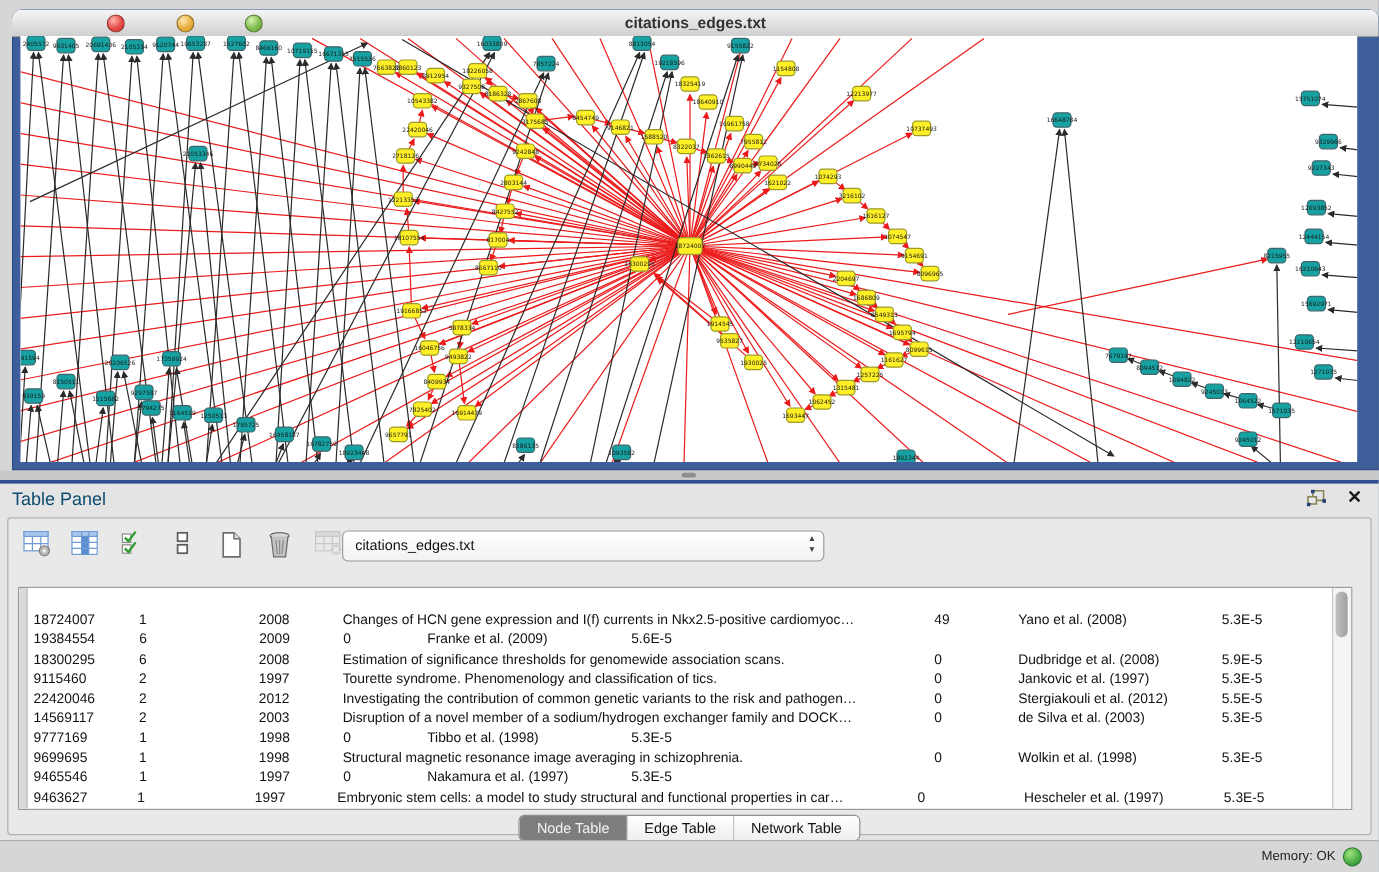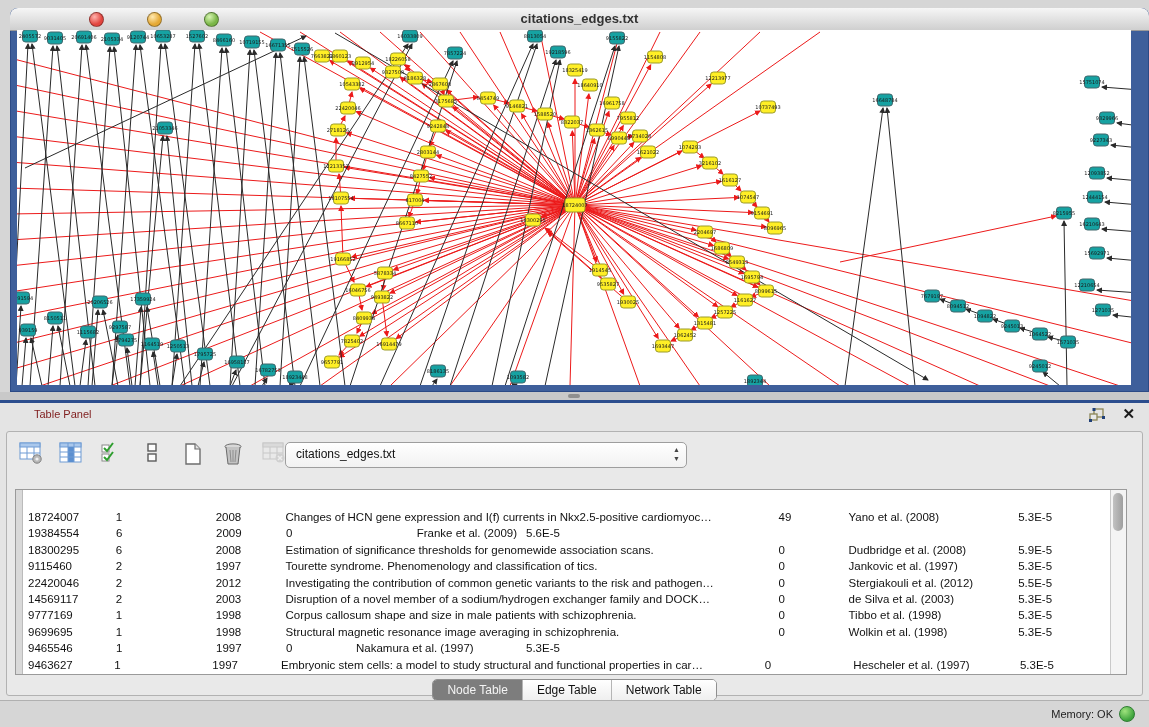--- a/index.html
+++ b/index.html
@@ -21,21 +21,21 @@
   .node-y{fill:#ffef26;stroke:#9b9b2a;stroke-width:1;}
   .node-label{font-family:"DejaVu Sans",sans-serif;font-size:5px;fill:#1a1a1a;text-anchor:middle;}
 
   
   #splitter{position:absolute;left:0;top:392px;width:1149px;height:8px;background:#c9c9c9;}
   #splitter .notch{position:absolute;left:568px;top:2px;width:12px;height:4px;background:#8f8f8f;border-radius:2px;}
 
   
   #table-panel{position:absolute;left:0;top:400px;width:1149px;height:300px;background:#e4e4e4;border-top:3px solid #2c4e8e;box-sizing:border-box;}
   #panel-header{position:relative;height:26px;}
-  #panel-header .panel-title{position:absolute;left:10px;top:5px;font-size:11px;color:#7f1d1d;margin-left:24px;}
+  #panel-header .panel-title{position:absolute;left:10px;top:5px;font-size:15px;color:#0c4a6e;}
   #panel-float{position:absolute;right:44px;top:5px;width:16px;height:14px;cursor:pointer;}
   #panel-close{position:absolute;right:14px;top:2px;font-size:15px;font-weight:bold;color:#1a1a1a;cursor:pointer;}
   #panel-inner{position:absolute;left:6px;right:6px;top:28px;bottom:4px;background:#e9e9e9;border:1px solid #b2b2b2;border-radius:3px;}
 
   
   #tbl-toolbar{position:absolute;left:6px;top:6px;height:36px;right:6px;}
   .tool-btn{display:inline-block;vertical-align:top;width:30px;height:30px;margin:1px 3px 0 3px;text-align:center;cursor:pointer;}
   .tool-btn svg{margin-top:3px;}
   #fx-icon{font-family:"DejaVu Serif",serif;font-style:italic;font-size:14px;line-height:30px;color:#111;}
   #fx-icon .small{font-size:10px;}
@@ -881,21 +881,21 @@
             <span class="tcell" style="width: 494px;">Changes of HCN gene expression and I(f) currents in Nkx2.5-positive cardiomyoc…</span>
             <span class="tcell" style="width: 70px;">49</span>
             <span class="tcell" style="width: 170px;">Yano et al. (2008)</span>
             <span class="tcell" style="width: 98px;">5.3E-5</span>
           </div>
           <div class="trow">
             <span class="tcell" style="width: 88px;">19384554</span>
             <span class="tcell" style="width: 100px;">6</span>
             <span class="tcell" style="width: 70px;">2009</span>
             <span class="tcell" style="width: 70px;">0</span>
-            <span class="tcell" style="width: 170px; text-align: right;">Franke et al. (2009)</span>
+            <span class="tcell" style="width: 170px;">Franke et al. (2009)</span>
             <span class="tcell" style="width: 98px;">5.6E-5</span>
           </div>
           <div class="trow">
             <span class="tcell" style="width: 88px;">18300295</span>
             <span class="tcell" style="width: 100px;">6</span>
             <span class="tcell" style="width: 70px;">2008</span>
             <span class="tcell" style="width: 494px;">Estimation of significance thresholds for genomewide association scans.</span>
             <span class="tcell" style="width: 70px;">0</span>
             <span class="tcell" style="width: 170px;">Dudbridge et al. (2008)</span>
             <span class="tcell" style="width: 98px;">5.9E-5</span>
@@ -924,21 +924,20 @@
             <span class="tcell" style="width: 70px;">2003</span>
             <span class="tcell" style="width: 494px;">Disruption of a novel member of a sodium/hydrogen exchanger family and DOCK…</span>
             <span class="tcell" style="width: 70px;">0</span>
             <span class="tcell" style="width: 170px;">de Silva et al. (2003)</span>
             <span class="tcell" style="width: 98px;">5.3E-5</span>
           </div>
           <div class="trow">
             <span class="tcell" style="width: 88px;">9777169</span>
             <span class="tcell" style="width: 100px;">1</span>
             <span class="tcell" style="width: 70px;">1998</span>
-            <span class="tcell" style="width: 494px;">Corpus callosum shape and size in male patients with schizophrenia.</span>
             <span class="tcell" style="width: 70px;">0</span>
             <span class="tcell" style="width: 170px;">Tibbo et al. (1998)</span>
             <span class="tcell" style="width: 98px;">5.3E-5</span>
           </div>
           <div class="trow">
             <span class="tcell" style="width: 88px;">9699695</span>
             <span class="tcell" style="width: 100px;">1</span>
             <span class="tcell" style="width: 70px;">1998</span>
             <span class="tcell" style="width: 494px;">Structural magnetic resonance image averaging in schizophrenia.</span>
             <span class="tcell" style="width: 70px;">0</span>

